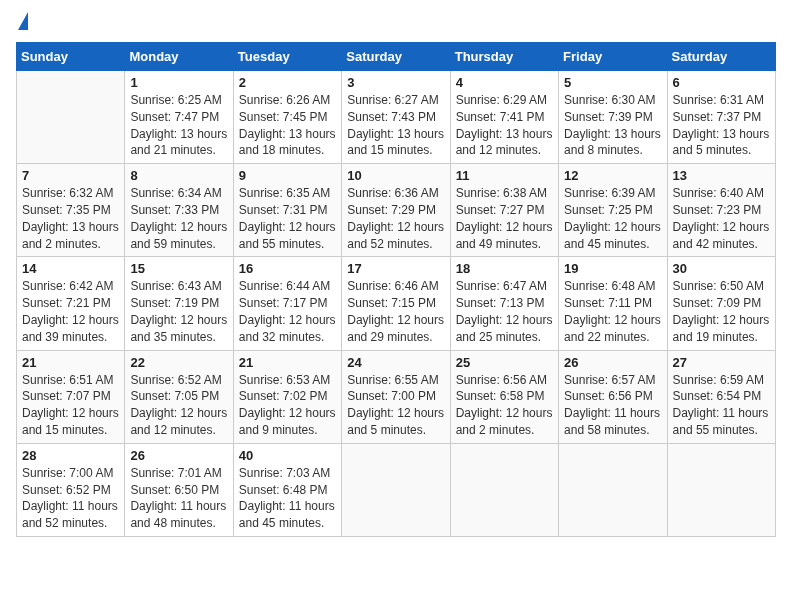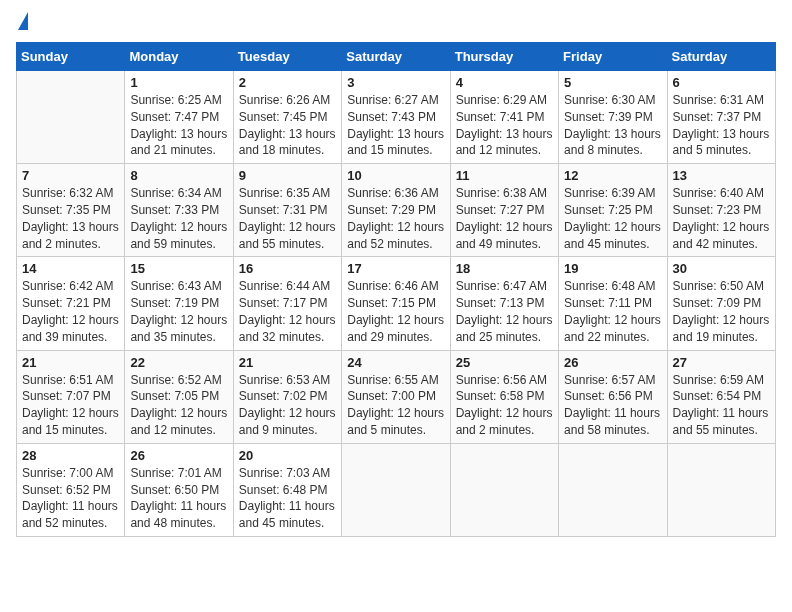--- a/index.html
+++ b/index.html
@@ -244,21 +244,21 @@
       <tr>
         <td>
           <span class="day-number">28</span>
           <div class="day-info">Sunrise: 7:00 AM<br>Sunset: 6:52 PM<br>Daylight: 11 hours<br>and 52 minutes.</div>
         </td>
         <td>
           <span class="day-number">26</span>
           <div class="day-info">Sunrise: 7:01 AM<br>Sunset: 6:50 PM<br>Daylight: 11 hours<br>and 48 minutes.</div>
         </td>
         <td>
-          <span class="day-number">20</span>
+          <span class="day-number">40</span>
           <div class="day-info">Sunrise: 7:03 AM<br>Sunset: 6:48 PM<br>Daylight: 11 hours<br>and 45 minutes.</div>
         </td>
         <td class="empty"></td>
         <td class="empty"></td>
         <td class="empty"></td>
         <td class="empty"></td>
       </tr>
     </tbody>
 </table>
 

